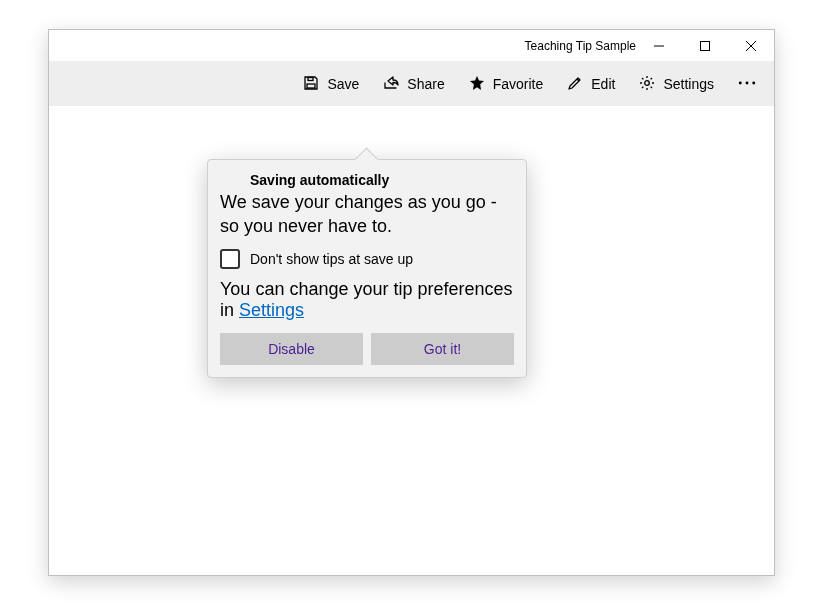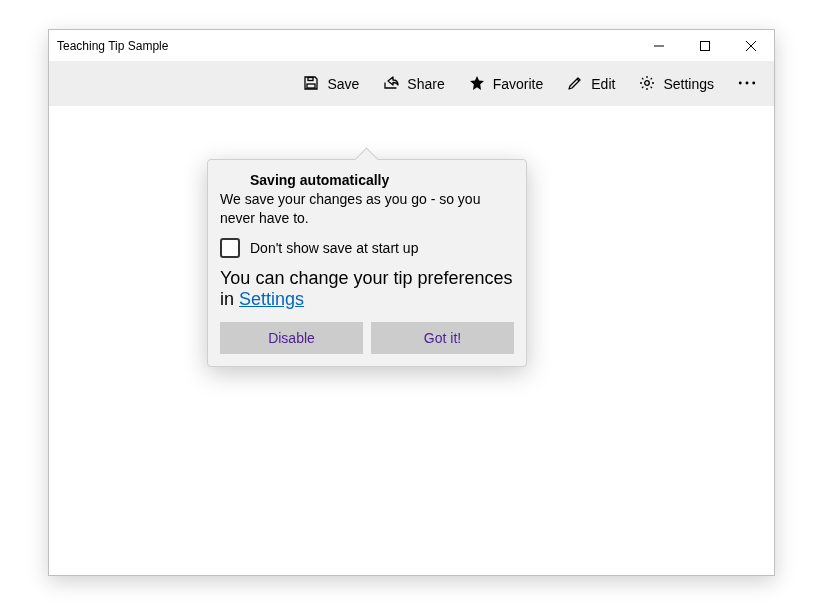--- a/index.html
+++ b/index.html
@@ -21,20 +21,21 @@
       box-shadow: 0 6px 20px rgba(0,0,0,0.18);
       display: flex;
       flex-direction: column;
     }
     .titlebar {
       height: 32px;
       display: flex;
       align-items: center;
       background: #fff;
       border-bottom: 1px solid #eee;
+      text-align: right;
     }
     .titlebar-title {
       padding-left: 8px;
       font-size: 12px;
       color: #000;
       flex: 1;
     }
     .win-controls {
       display: flex;
       height: 100%;
@@ -93,21 +94,21 @@
       border-top: 1px solid #cfcfcf;
       transform: rotate(45deg);
     }
     .tip-title {
       font-weight: 600;
       font-size: 14px;
       margin-bottom: 2px;
       margin-left: 30px;
     }
     .tip-body {
-      font-size: 14px;
+      font-size: 18px;
       color: #000;
       line-height: 1.35;
       margin-bottom: 10px;
     }
     .tip-check {
       display: flex;
       align-items: center;
       gap: 10px;
       margin-bottom: 10px;
     }
@@ -224,21 +225,21 @@
     </div>
   </div>
 
   <div class="content">
 
     <div class="tip">
       <div class="tip-title">Saving automatically</div>
       <div class="tip-body">We save your changes as you go - so you never have to.</div>
       <div class="tip-check">
         <div class="checkbox-box"></div>
-        <span>Don't show save at start up</span>
+        <span>Don't show tips at save up</span>
       </div>
       <div class="tip-footer-text">
         <span>You can change your tip preferences in </span><a class="tip-link">Settings</a>
       </div>
       <div class="tip-actions">
         <div class="tip-btn">Disable</div>
         <div class="tip-btn">Got it!</div>
       </div>
     </div>
 

